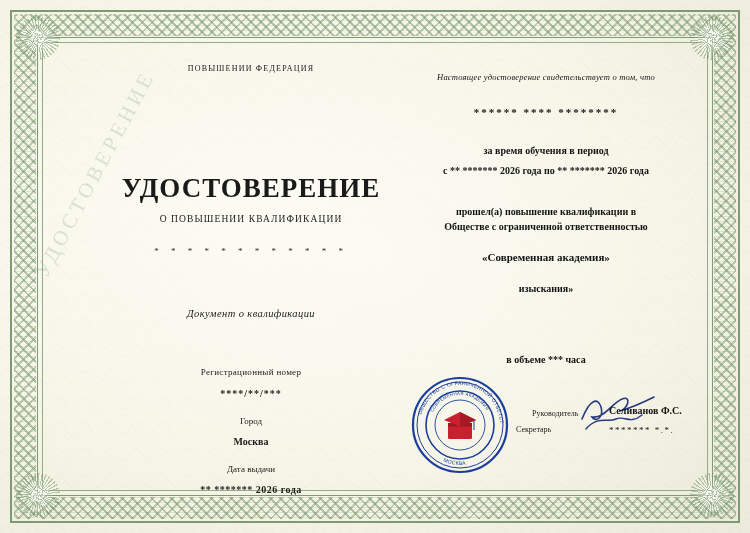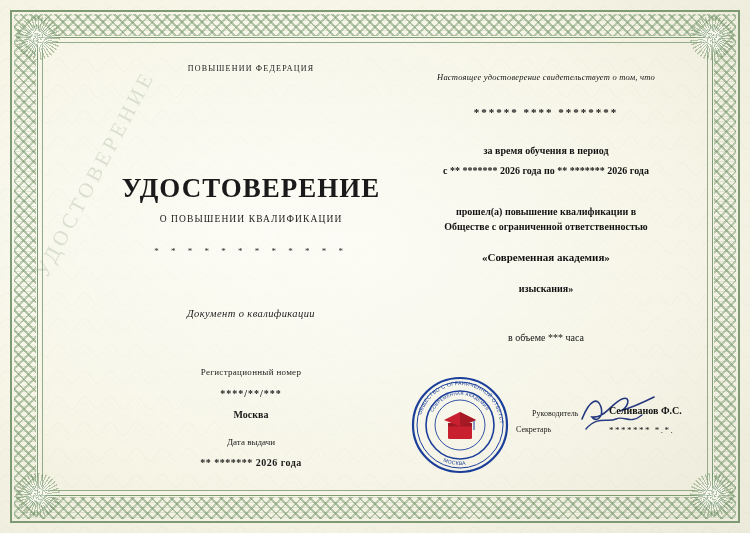--- a/index.html
+++ b/index.html
@@ -234,22 +234,22 @@
     margin-top: 17px;
   }
   .r-program {
     font-size: 10px;
     font-weight: 700;
     margin-top: 18px;
     line-height: 15px;
   }
   .r-volume {
     font-size: 10px;
-    font-weight: 400;
-    margin-top: 36px;
+    font-weight: 700;
+    margin-top: 58px;
   }
 
   
   .sig-area {
     position: absolute;
     left: 320px;
     bottom: 14px;
     width: 330px;
     height: 110px;
   }
@@ -332,20 +332,21 @@
   <div class="content">
 
     <div class="col-left">
       <div class="fed-label">ПОВЫШЕНИИ ФЕДЕРАЦИЯ</div>
       <div class="main-title">УДОСТОВЕРЕНИЕ</div>
       <div class="sub-title">О ПОВЫШЕНИИ КВАЛИФИКАЦИИ</div>
       <div class="stars-row">* * * * * * * * * * * *</div>
       <div class="doc-kind">Документ о квалификации</div>
       <div class="reg-label">Регистрационный номер</div>
       <div class="reg-value">****/**/***</div>
+      <div class="city-label">Город</div>
       <div class="city-value">Москва</div>
       <div class="date-label">Дата выдачи</div>
       <div class="date-value">** ******* 2026 года</div>
     </div>
 
     <div class="col-right">
       <div class="r-intro">Настоящее удостоверение свидетельствует о том, что</div>
       <div class="r-name">****** **** ********</div>
       <div class="r-period-label">за время обучения в период</div>
       <div class="r-period-value">с ** ******* 2026 года по ** ******* 2026 года</div>

